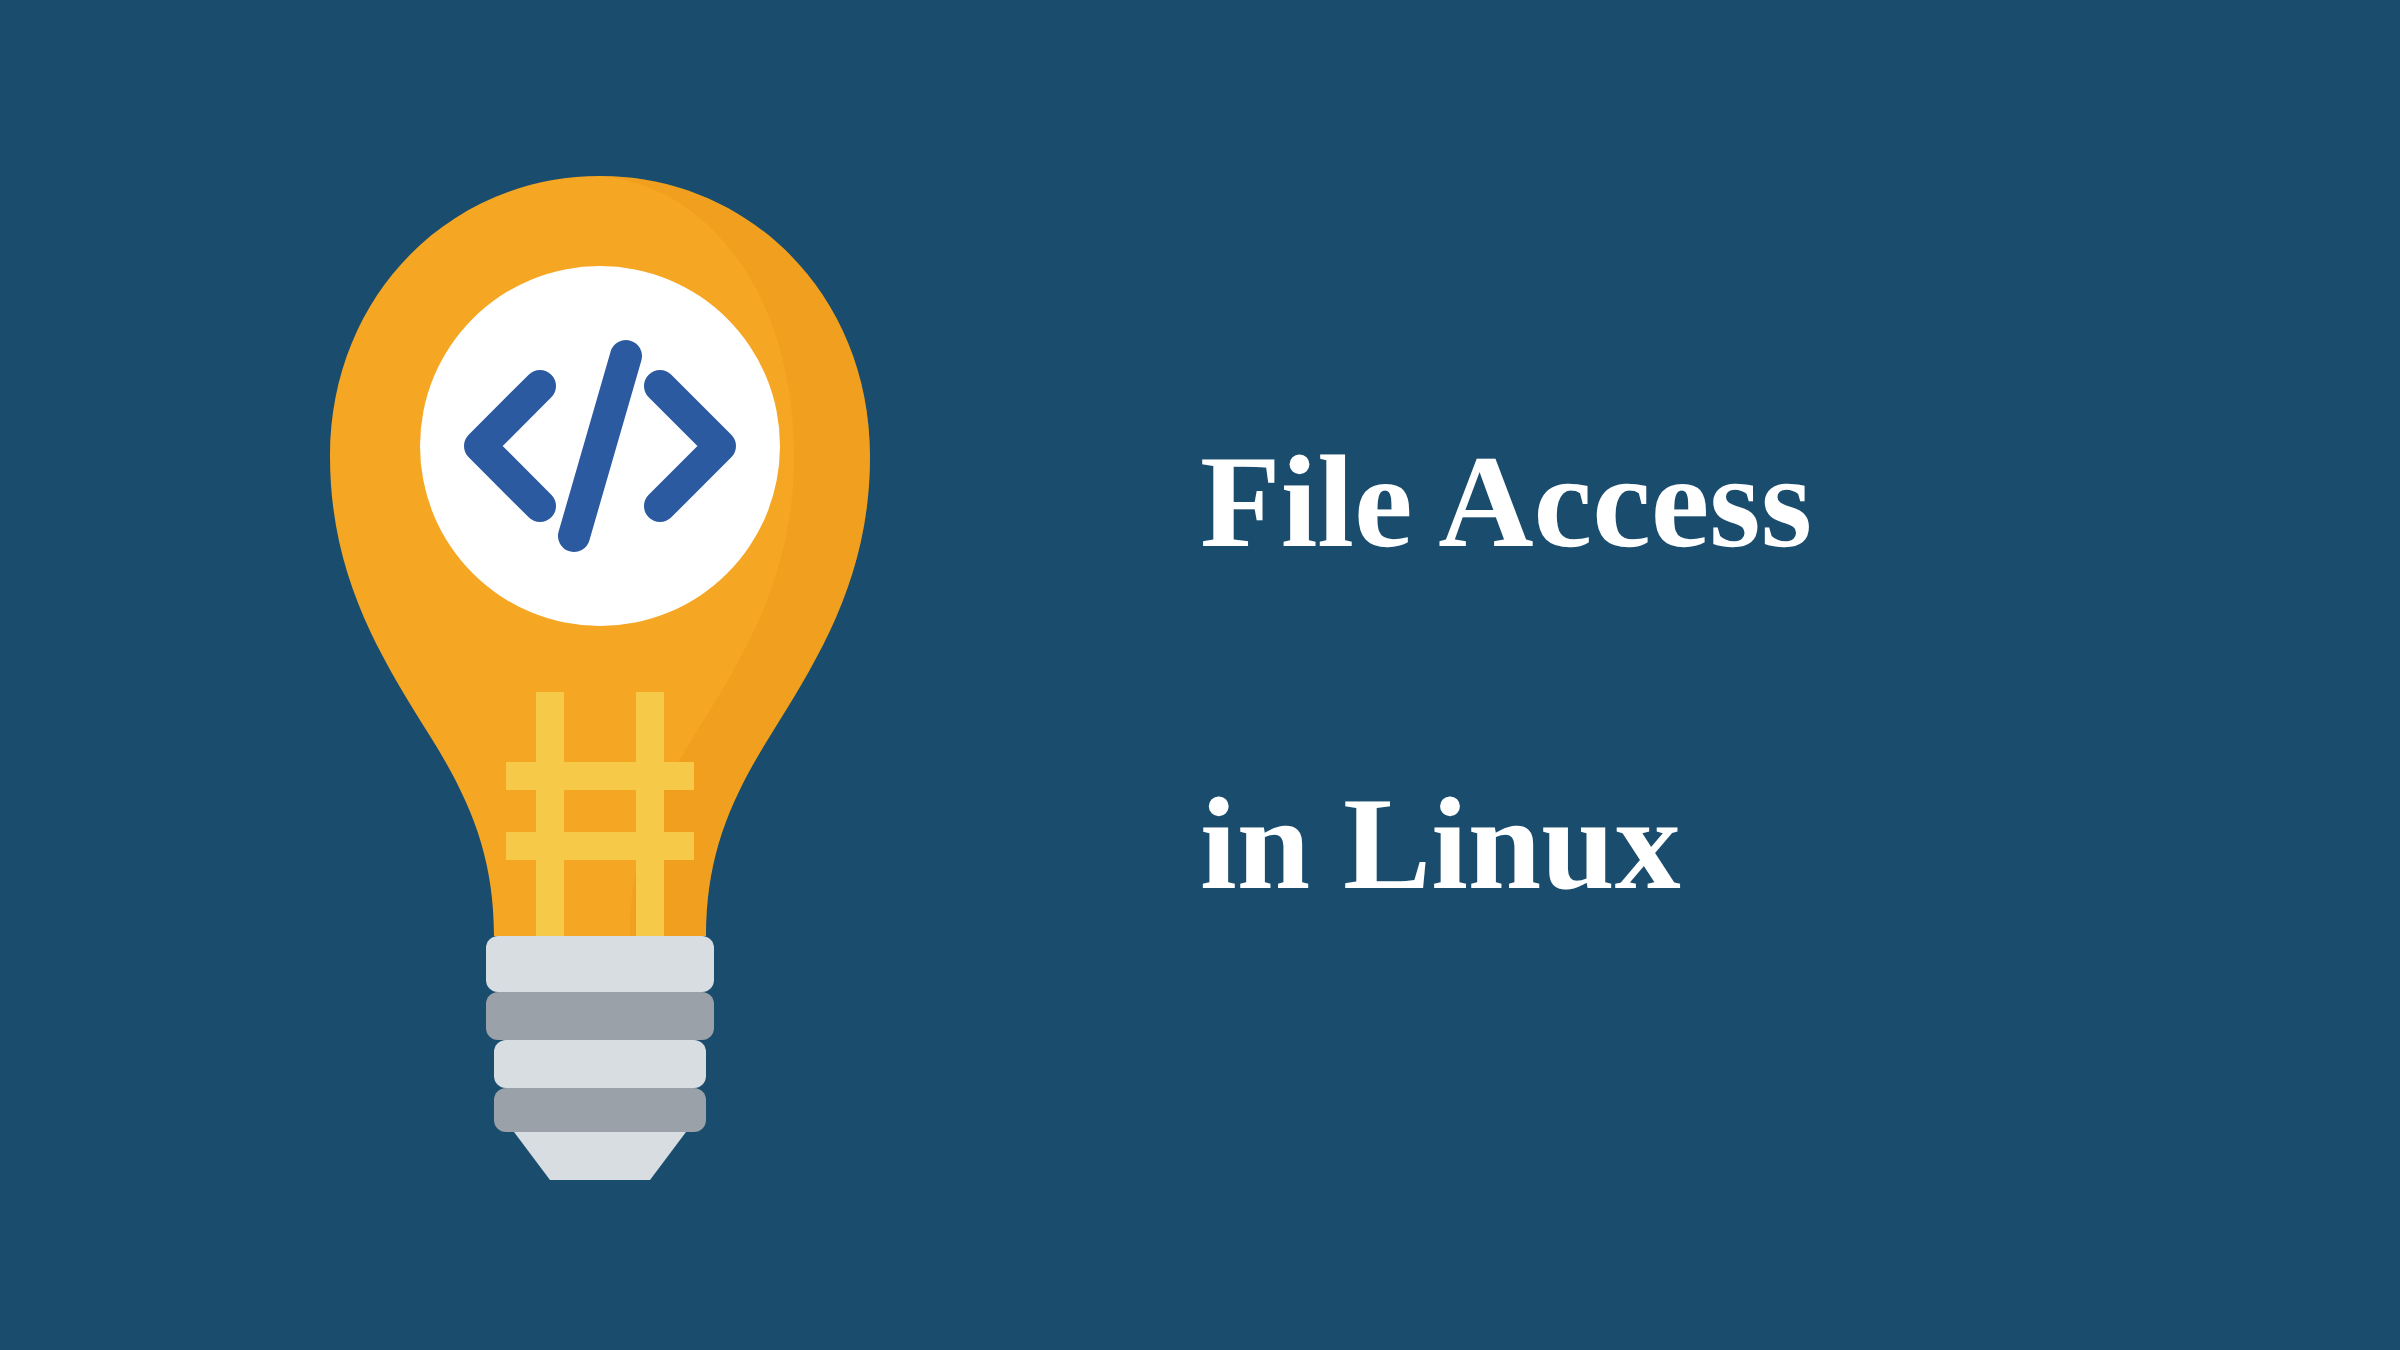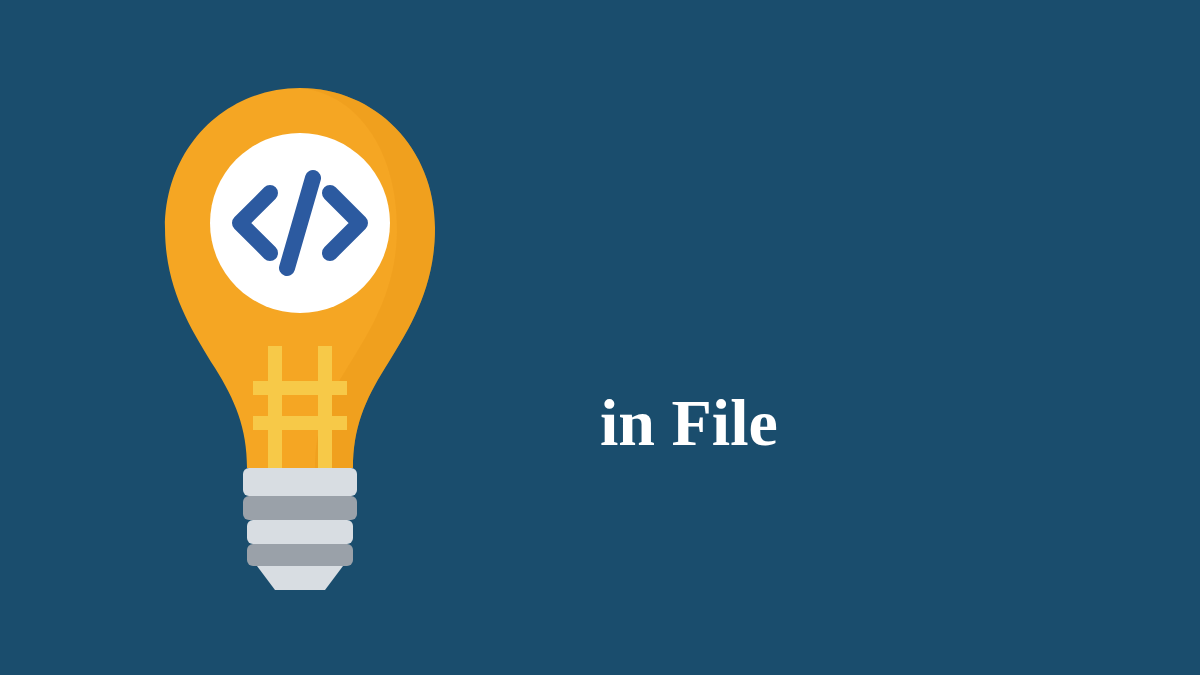--- a/index.html
+++ b/index.html
@@ -94,18 +94,18 @@
       <rect x="112" y="442" width="106" height="24" rx="6" fill="#d8dde2"></rect>
 
       <rect x="112" y="466" width="106" height="22" rx="6" fill="#9aa1a9"></rect>
 
       <path d="M 122 488 L 208 488 L 190 512 L 140 512 Z" fill="#d8dde2"></path>
     </svg>
   </div>
 
   <div class="text-area">
     <h1 class="title">
+      <span>File Access</span><br>
       <br>
-      <br>
-      <span>in File</span>
+      <span>in Linux</span>
     </h1>
   </div>
 </div>
 
 </body></html>

